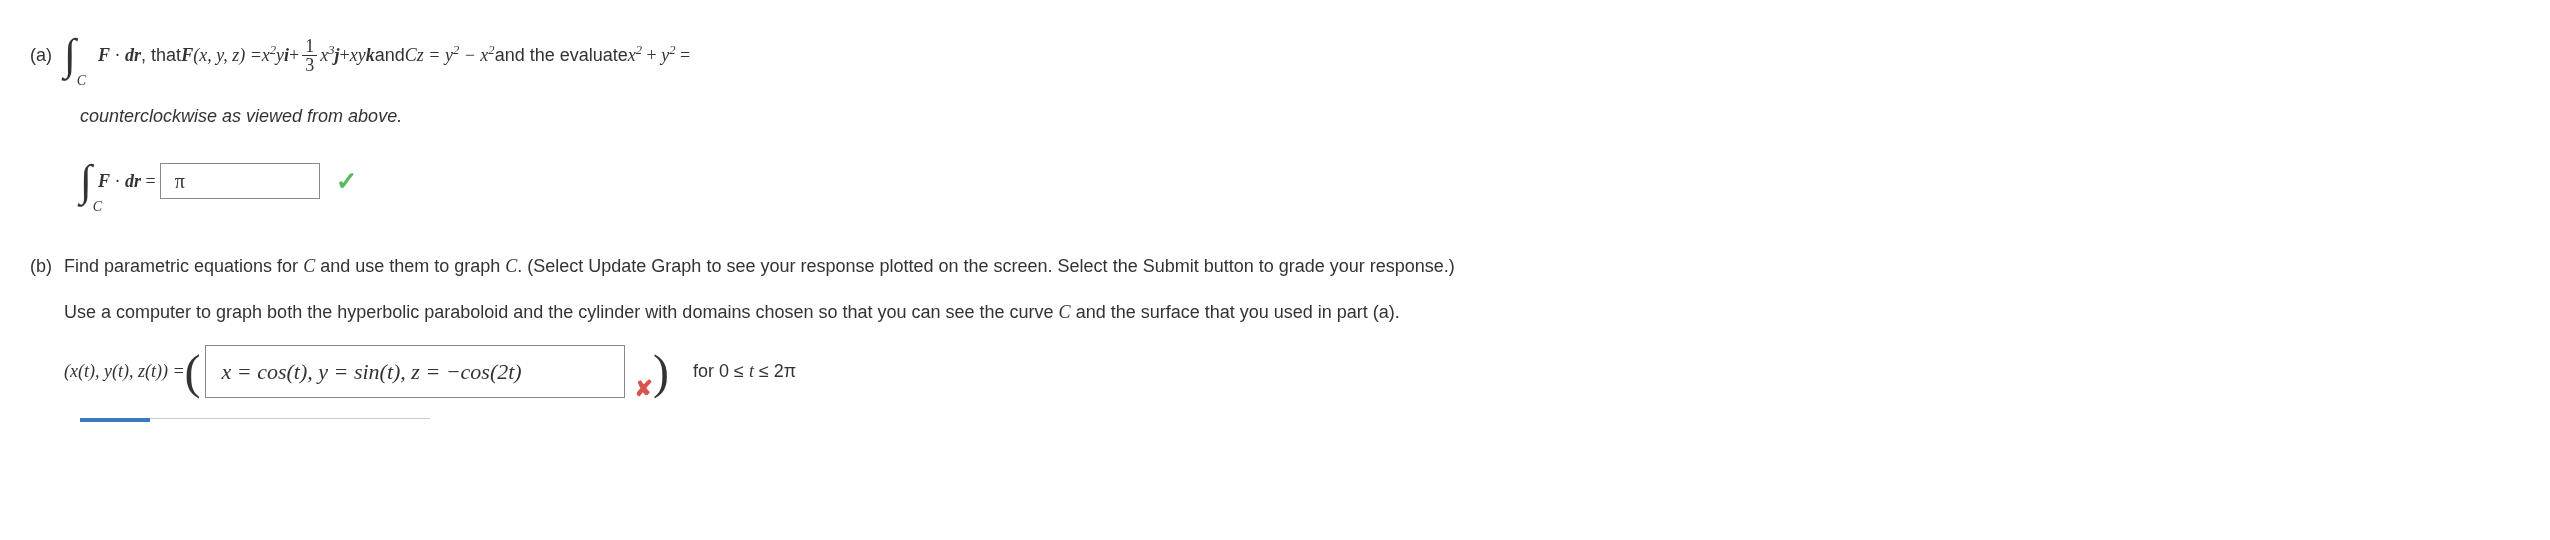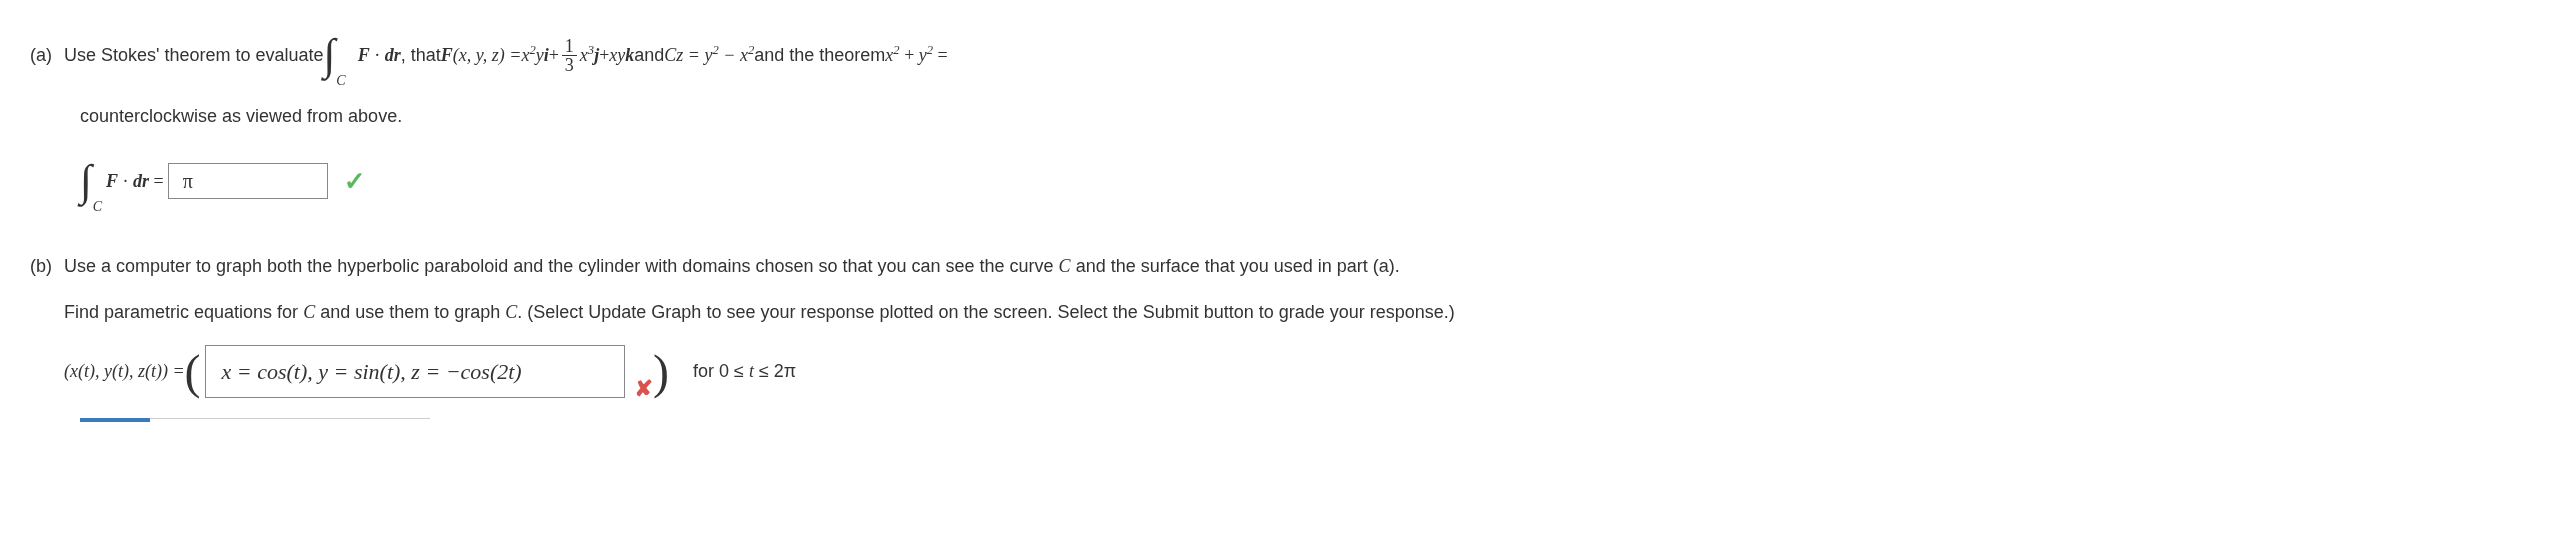--- a/index.html
+++ b/index.html
@@ -101,20 +101,21 @@
       font-size: 22px;
       margin-left: 6px;
       font-weight: bold;
       align-self: flex-end;
       margin-bottom: -8px;
     }
     .sup { font-size: 0.7em; vertical-align: super; }
     .sub-line {
       margin-left: 50px;
       margin-top: 0;
+      font-style: italic;
     }
     .text-line {
       margin-bottom: 18px;
     }
     .part-b-header {
       display: flex;
       align-items: flex-start;
     }
     .big-paren {
       font-family: 'Times New Roman', serif;
@@ -144,68 +145,67 @@
       height: 4px;
       background: #3a7abd;
     }
   </style>
 </head>
 <body>
 
 <div class="part">
   <div class="problem-line">
     <span class="part-label">(a)</span>
-    <span>Use Stokes' theorem to evaluate </span>
     <span class="integral">∫<span class="sub">C</span></span>
     <span style="margin-left:20px"><span class="math bold">F</span><span class="mathup"> · </span><span class="math bold">dr</span></span>
     <span>, that </span>
     <span class="math bold">F</span>
     <span class="math">(<span class="math">x</span>, <span class="math">y</span>, <span class="math">z</span>) = </span>
     <span class="math"><span>x</span><span class="sup">2</span><span>y</span></span>
     <span class="math bold">i</span>
     <span class="mathup"> + </span>
     <span class="frac">
       <span class="num">1</span>
       <span class="den">3</span>
     </span>
     <span class="math"><span>x</span><span class="sup">3</span></span>
     <span class="math bold">j</span>
     <span class="mathup"> + </span>
     <span class="math">xy</span>
     <span class="math bold">k</span>
     <span> and </span>
     <span class="math">C</span>
     <span class="math"><span>z = y</span><span class="sup">2</span><span> − x</span><span class="sup">2</span></span>
-    <span> and the theorem </span>
+    <span> and the evaluate </span>
     <span class="math"><span>x</span><span class="sup">2</span><span class="mathup"> + </span><span>y</span><span class="sup">2</span><span class="mathup"> =</span></span>
   </div>
 
   <div class="sub-line">counterclockwise as viewed from above.</div>
 
   <div class="answer-row">
     <span class="integral">∫<span class="sub">C</span></span>
-    <span style="margin-left:12px">
+    <span style="margin-left:4px">
       <span class="math bold">F</span><span class="mathup"> · </span><span class="math bold">dr</span><span class="mathup"> = </span>
     </span>
     <span class="answer-box">
       <span>π</span>
     </span>
     <span class="check-icon">✓</span>
   </div>
 </div>
 
 <div class="part">
   <div class="part-b-header">
     <span class="part-label">(b)</span>
     <div style="flex:1">
       <div class="text-line">
-        <span>Use a computer to graph both the hyperbolic paraboloid and the cylinder with domains chosen so that you can see the curve </span><span class="math">C</span><span> and the surface that you used in part (a).</span>
+        <span>Find parametric equations for </span><span class="math">C</span><span> and use them to graph </span><span class="math">C</span><span>. (Select Update Graph to see your response plotted on the screen. Select the Submit button to grade your response.)</span>
       </div>
       <div class="text-line">
-        <span>Find parametric equations for </span><span class="math">C</span><span> and use them to graph </span><span class="math">C</span><span>. (Select Update Graph to see your response plotted on the screen. Select the Submit button to grade your response.)</span>
+        <span>Use a computer to graph both the hyperbolic paraboloid and the cylinder with domains chosen so that you can see the curve </span><span class="math">C</span><span> and the surface that you used in part (a).</span>
       </div>
       <div class="eqn-row">
         <span class="math">(x(t), y(t), z(t)) = </span>
         <span class="big-paren">(</span>
         <span class="answer-box-b">
           <span class="math">x = cos(t), y = sin(t), z = −cos(2t)</span>
         </span>
         <span class="cross-icon">✘</span>
         <span class="big-paren">)</span>
         <span style="margin-left:24px">

